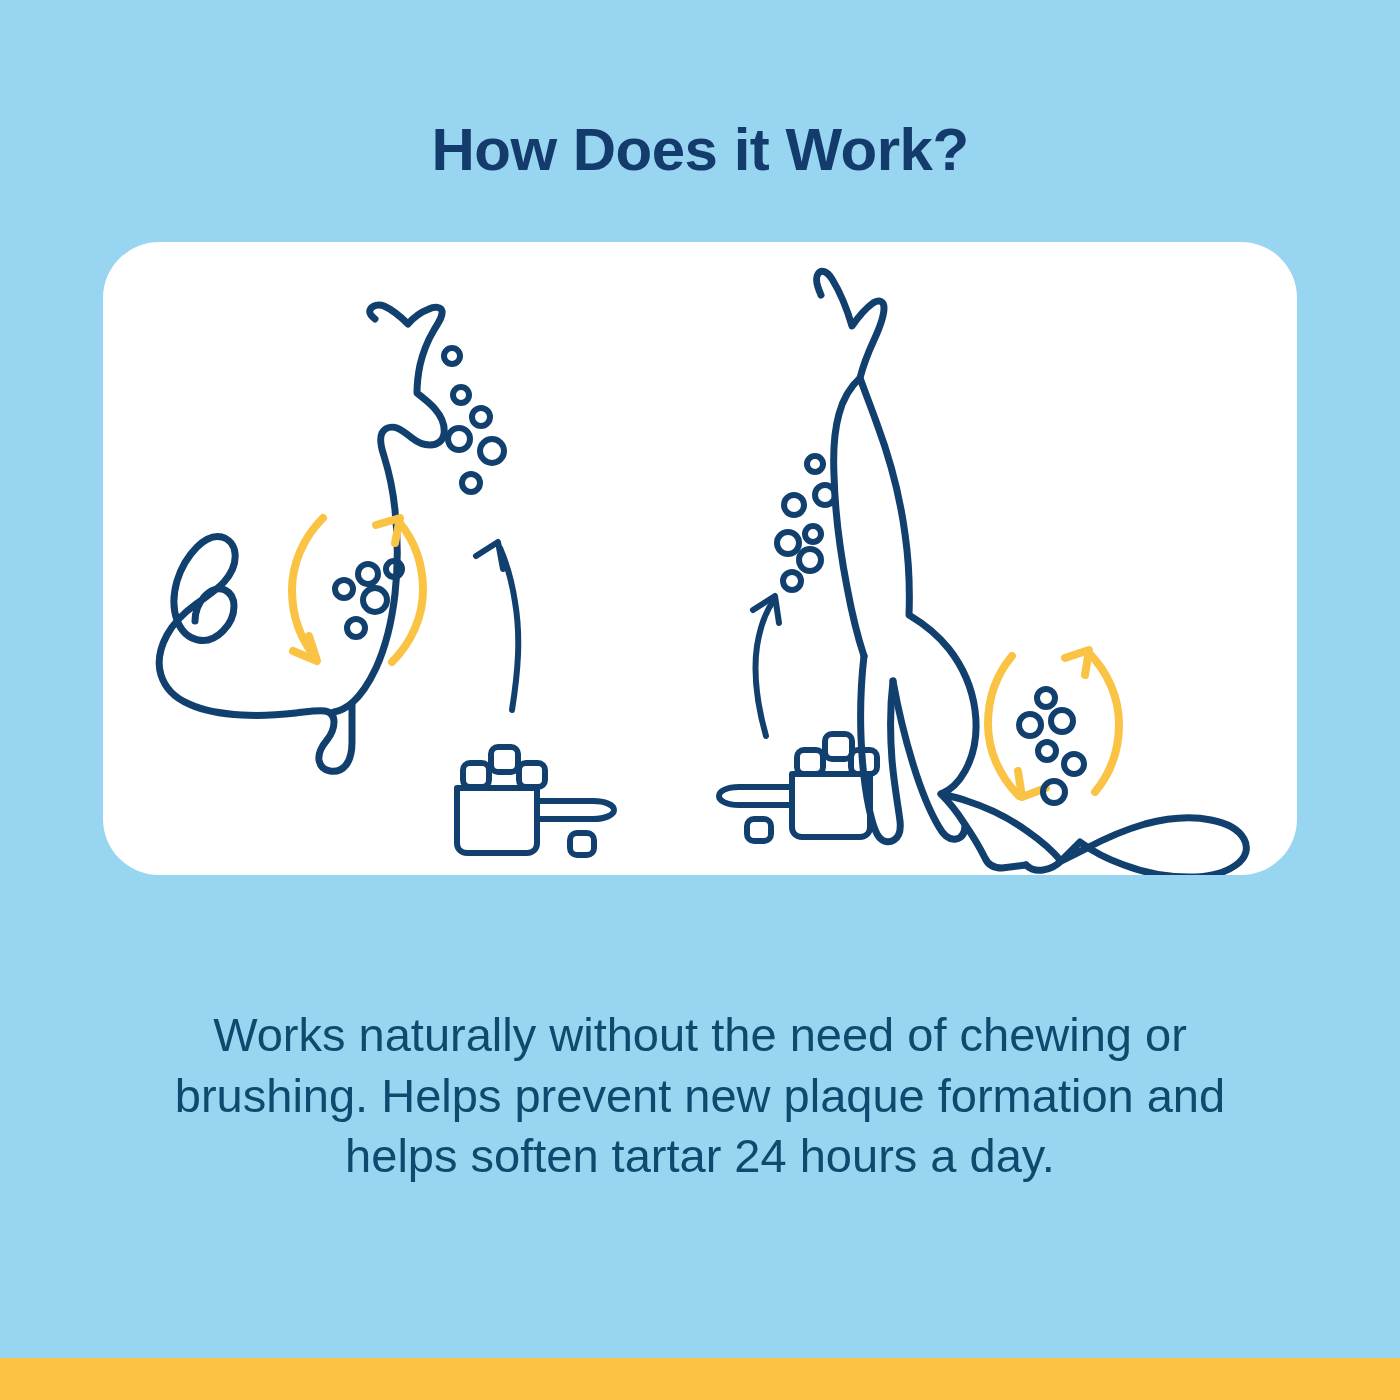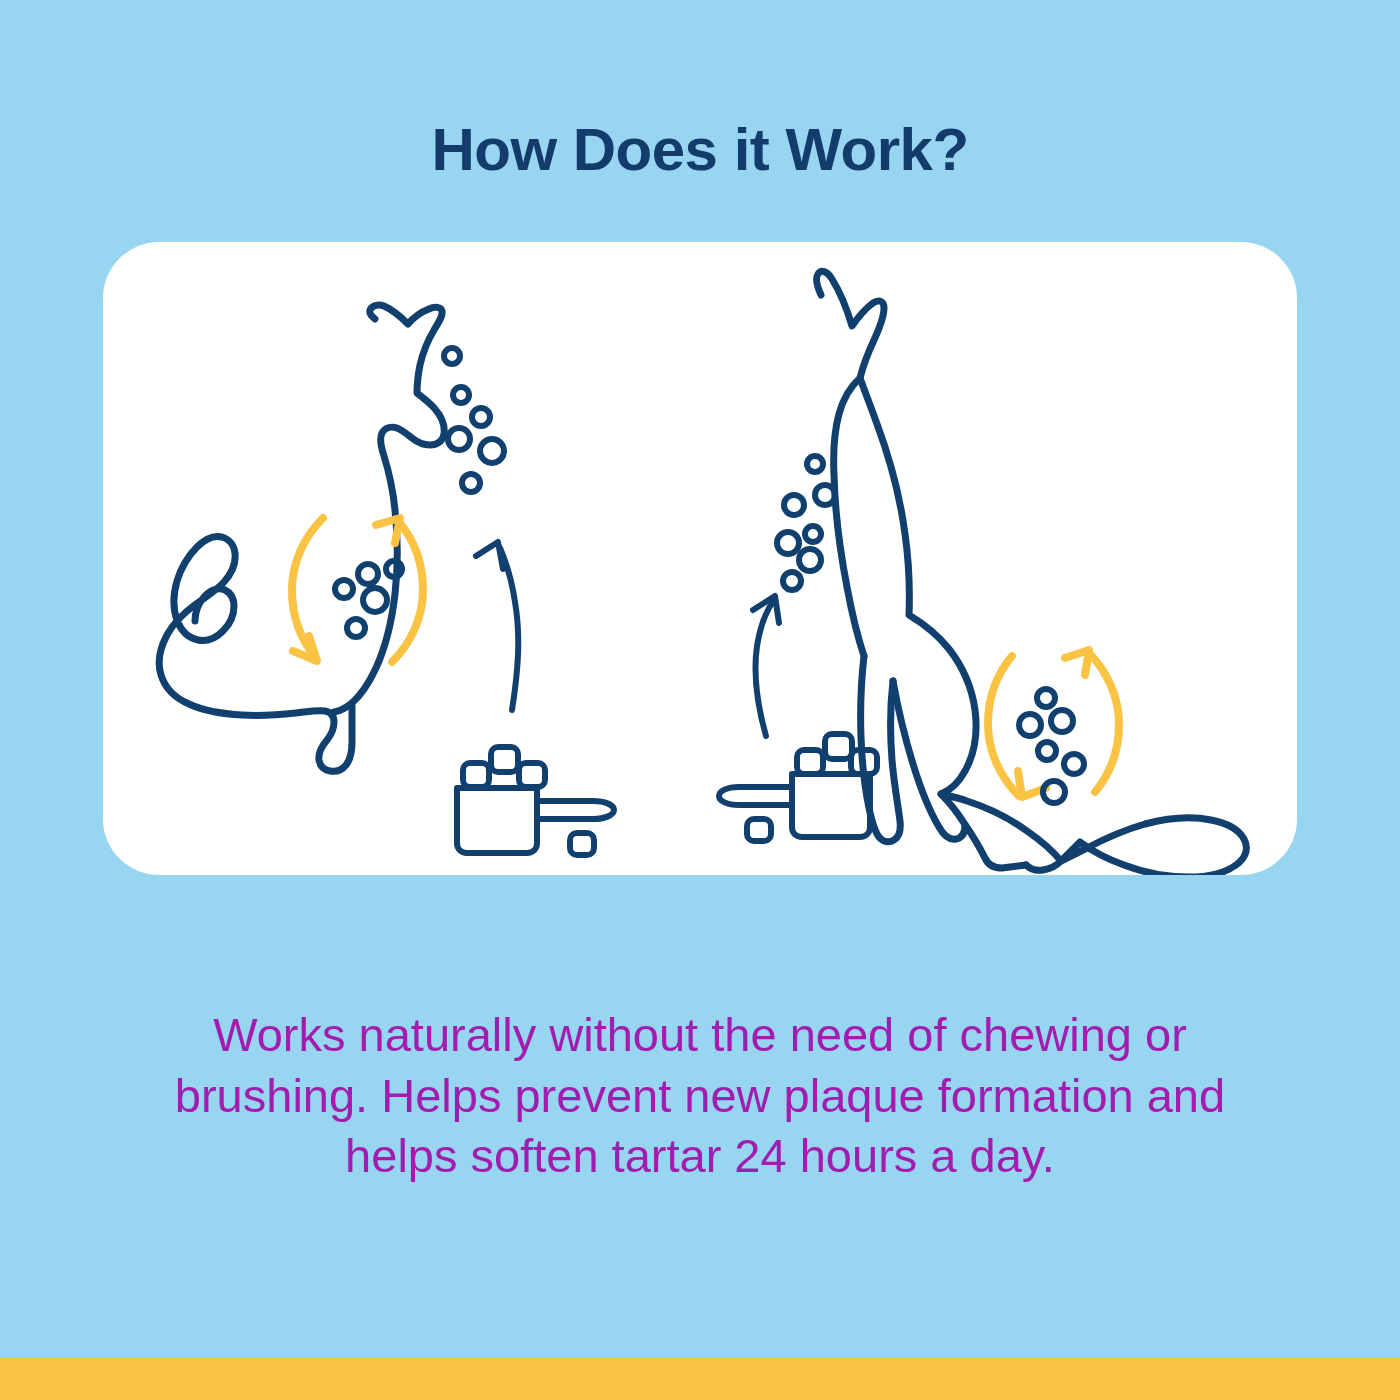--- a/index.html
+++ b/index.html
@@ -50,21 +50,21 @@
     height: 633px;
   }
   #caption {
     position: absolute;
     left: 150px;
     top: 958px;
     width: 1100px;
     text-align: center;
     font-size: 47px;
     line-height: 1.29;
-    color: #a21caf;
+    color: #0c4a6e;
     font-weight: normal;
     font-family: "Liberation Sans", sans-serif;
   }
   #bottom-bar {
     position: absolute;
     left: 0;
     top: 1358px;
     width: 1400px;
     height: 42px;
     background: #FAC343;

